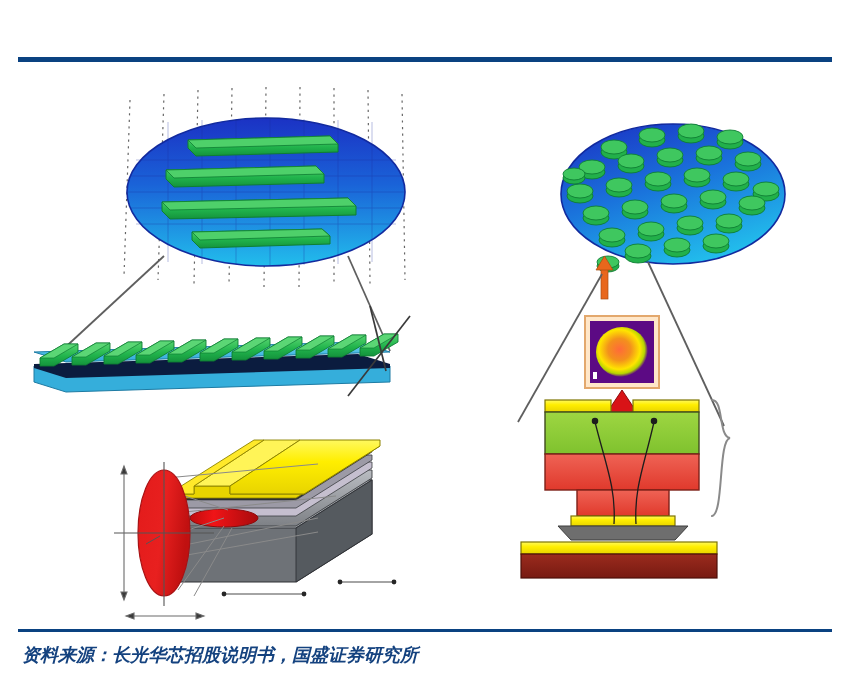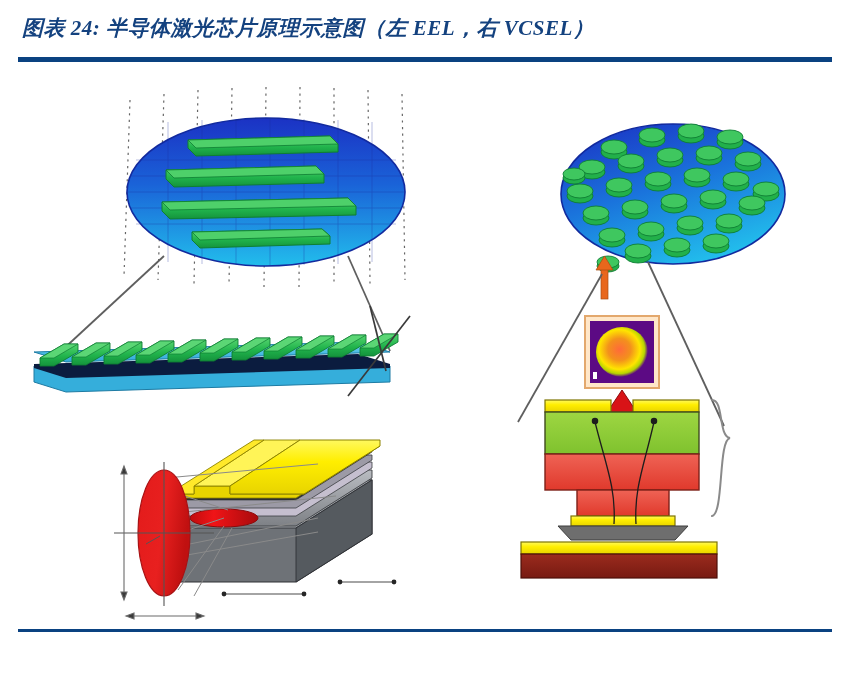--- a/index.html
+++ b/index.html
@@ -46,21 +46,20 @@
     position:absolute;left:18px;top:66px;width:814px;height:558px;
     background:#fff;overflow:hidden;
   }
   .figure svg{display:block;width:100%;height:100%;}
 </style>
 </head>
 <body>
 
 <div class="page">
 
-  <div class="fig-title">图表 24:  半导体激光芯片原理示意图（左 EEL，右 VCSEL）</div>
   <div class="rule-top"></div>
 
   <div class="figure">
     <svg viewBox="0 0 814 558" xmlns="http://www.w3.org/2000/svg">
       <defs>
         <linearGradient id="waferGrad" x1="0" y1="0" x2="0" y2="1">
           <stop offset="0%" stop-color="#1b32c4"></stop>
           <stop offset="45%" stop-color="#1a63d8"></stop>
           <stop offset="100%" stop-color="#22bdec"></stop>
         </linearGradient>
@@ -478,14 +477,15 @@
         </g>
 
         <g stroke="#8a8a8a" stroke-width="2" fill="none" stroke-linecap="round">
           <path d="M694 334 C 706 334, 700 370, 712 372 C 700 374, 706 448, 694 450"></path>
         </g>
       </g>
     </svg>
   </div>
 
   <div class="rule-bottom"></div>
+  <div class="source-note">资料来源：长光华芯招股说明书，国盛证券研究所</div>
 
 </div>
 
 </body></html>

